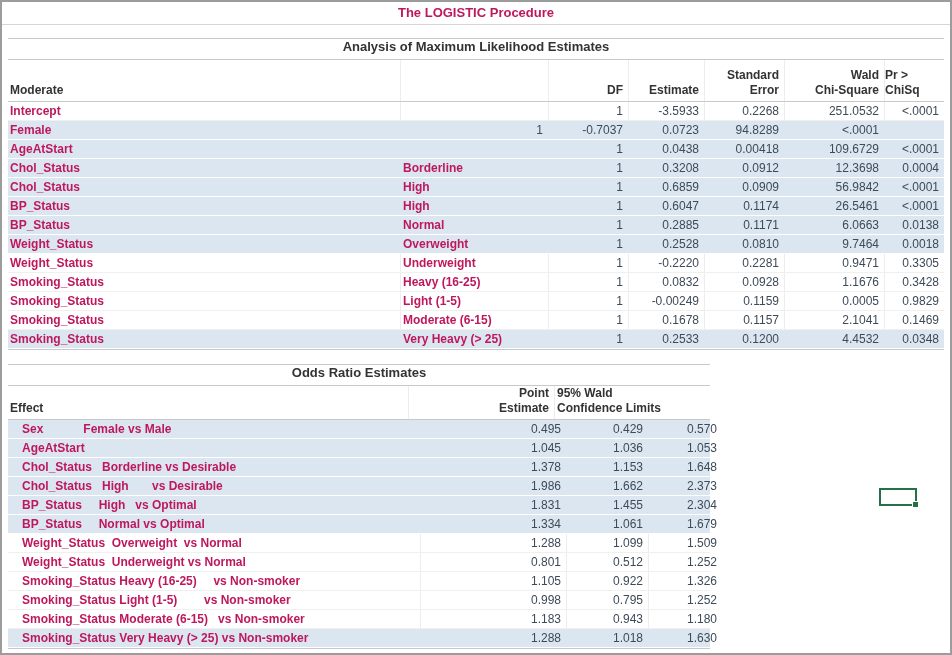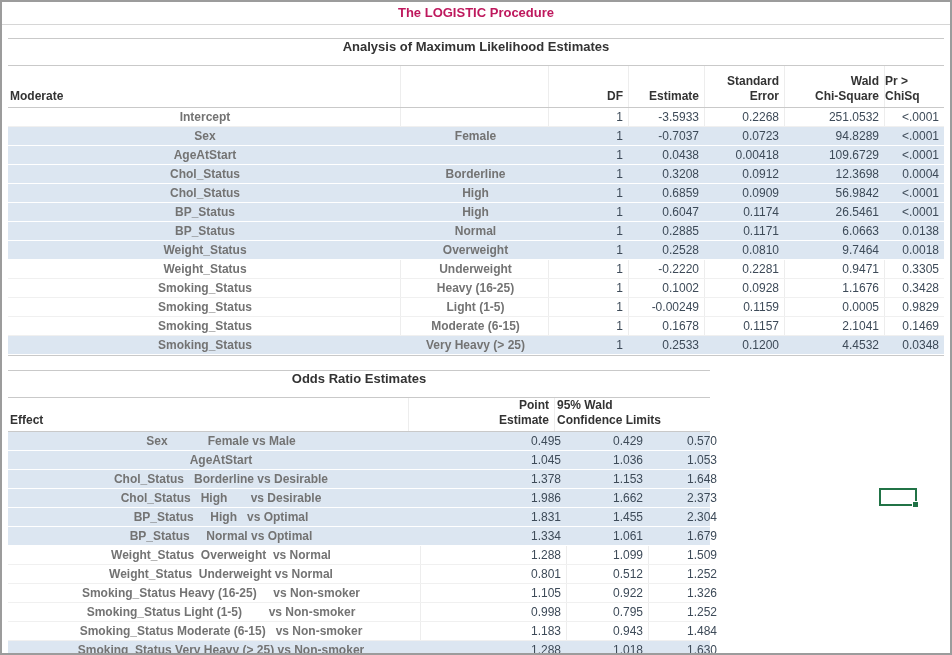--- a/index.html
+++ b/index.html
@@ -17,21 +17,21 @@
     text-align:center;
     font-size:13px; font-weight:bold;
     color:#be185d;
     border-bottom:1px solid #d6d6d6;
   }
   .table { margin-left:6px; }
   .t1 { width:936px; margin-top:13px; }
   .t2 { width:702px; margin-top:14px; }
   .title-bar {
     box-sizing:border-box;
-    height:28px; line-height:16px;
+    height:22px; line-height:16px;
     border-top:1px solid #c9c9c9;
     border-bottom:1px solid #c9c9c9;
     text-align:center;
     font-size:13px; font-weight:bold; color:#333333;
   }
   .grid-t1 { display:grid; grid-template-columns:392px 148px 80px 76px 80px 100px 60px; }
   .grid-t2 { display:grid; grid-template-columns:400px 146px 82px 74px;padding-left:12px; }
   .grid-t2h { display:grid; grid-template-columns:400px 146px 156px; }
   .hdr {
     box-sizing:border-box;
@@ -59,21 +59,21 @@
     font-size:12px;
     border-bottom:1px solid #f0f0f0;
   }
   .row.shaded { background:#dce6f1; border-bottom-color:#ffffff; }
   .cell {
     box-sizing:border-box;
     overflow:hidden; white-space:nowrap;
   }
   .cell + .cell { border-left:1px solid #ededed; }
   .row.shaded .cell + .cell { border-left-color:transparent; }
-  .c-label { font-weight:bold; color:#737373; padding-left:2px;text-align:center; }
+  .c-label { font-weight:bold; color:#be185d; padding-left:2px; }
   .c-pre { white-space:pre; }
   .c-num { text-align:right; color:#3d4a58; padding-right:5px; }
   .sel {
     position:absolute;
     left:877px; top:486px;
     width:34px; height:14px;
     border:2px solid #217346;
     background:transparent;
     z-index:5;
   }
@@ -126,21 +126,20 @@
           <div class="cell c-label">Intercept</div>
           <div class="cell c-label"></div>
           <div class="cell c-num">1</div>
           <div class="cell c-num">-3.5933</div>
           <div class="cell c-num">0.2268</div>
           <div class="cell c-num">251.0532</div>
           <div class="cell c-num">&lt;.0001</div>
         </div>
 
         <div class="row grid-t1 shaded">
-          <div class="cell c-label">Sex</div>
           <div class="cell c-label">Female</div>
           <div class="cell c-num">1</div>
           <div class="cell c-num">-0.7037</div>
           <div class="cell c-num">0.0723</div>
           <div class="cell c-num">94.8289</div>
           <div class="cell c-num">&lt;.0001</div>
         </div>
 
         <div class="row grid-t1 shaded">
           <div class="cell c-label">AgeAtStart</div>
@@ -209,21 +208,21 @@
           <div class="cell c-num">-0.2220</div>
           <div class="cell c-num">0.2281</div>
           <div class="cell c-num">0.9471</div>
           <div class="cell c-num">0.3305</div>
         </div>
 
         <div class="row grid-t1">
           <div class="cell c-label">Smoking_Status</div>
           <div class="cell c-label">Heavy (16-25)</div>
           <div class="cell c-num">1</div>
-          <div class="cell c-num">0.1002</div>
+          <div class="cell c-num">0.0832</div>
           <div class="cell c-num">0.0928</div>
           <div class="cell c-num">1.1676</div>
           <div class="cell c-num">0.3428</div>
         </div>
 
         <div class="row grid-t1">
           <div class="cell c-label">Smoking_Status</div>
           <div class="cell c-label">Light (1-5)</div>
           <div class="cell c-num">1</div>
           <div class="cell c-num">-0.00249</div>
@@ -341,21 +340,21 @@
           <div class="cell c-label c-pre">Smoking_Status Light (1-5)        vs Non-smoker</div>
           <div class="cell c-num">0.998</div>
           <div class="cell c-num">0.795</div>
           <div class="cell c-num">1.252</div>
         </div>
 
         <div class="row grid-t2">
           <div class="cell c-label c-pre">Smoking_Status Moderate (6-15)   vs Non-smoker</div>
           <div class="cell c-num">1.183</div>
           <div class="cell c-num">0.943</div>
-          <div class="cell c-num">1.484</div>
+          <div class="cell c-num">1.180</div>
         </div>
 
         <div class="row grid-t2 shaded">
           <div class="cell c-label c-pre">Smoking_Status Very Heavy (&gt; 25) vs Non-smoker</div>
           <div class="cell c-num">1.288</div>
           <div class="cell c-num">1.018</div>
           <div class="cell c-num">1.630</div>
         </div>
 
     </div>

